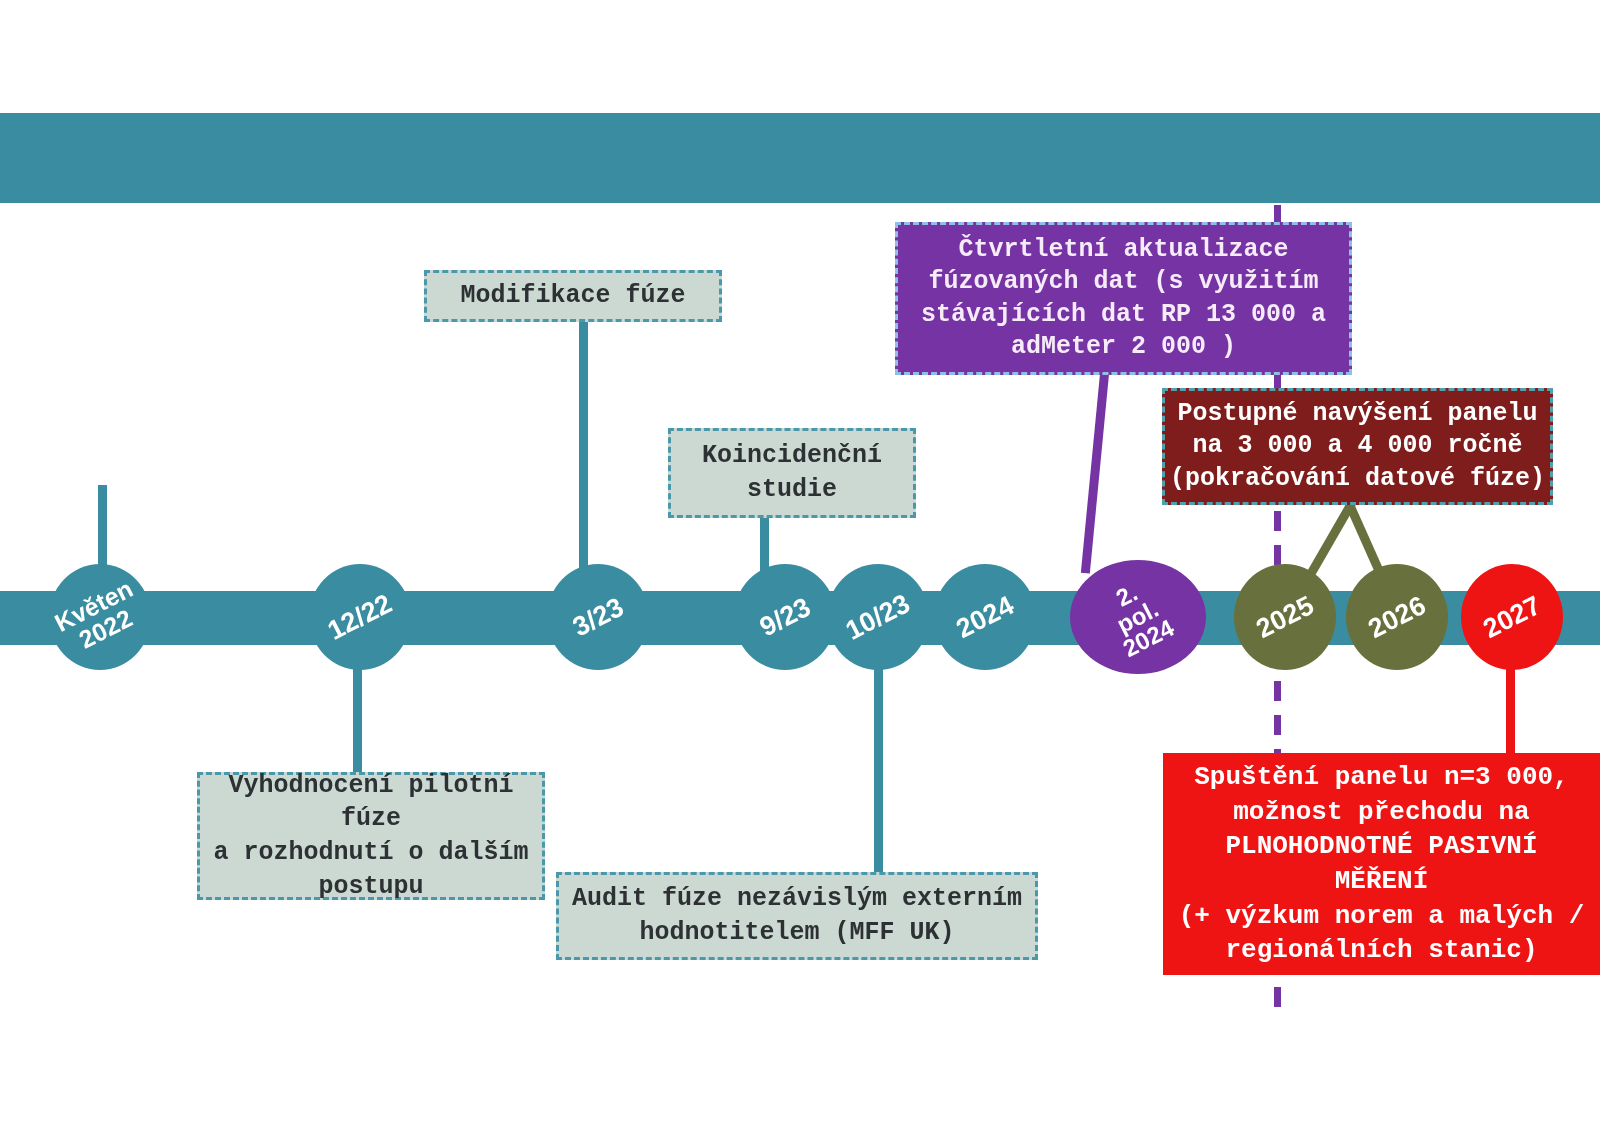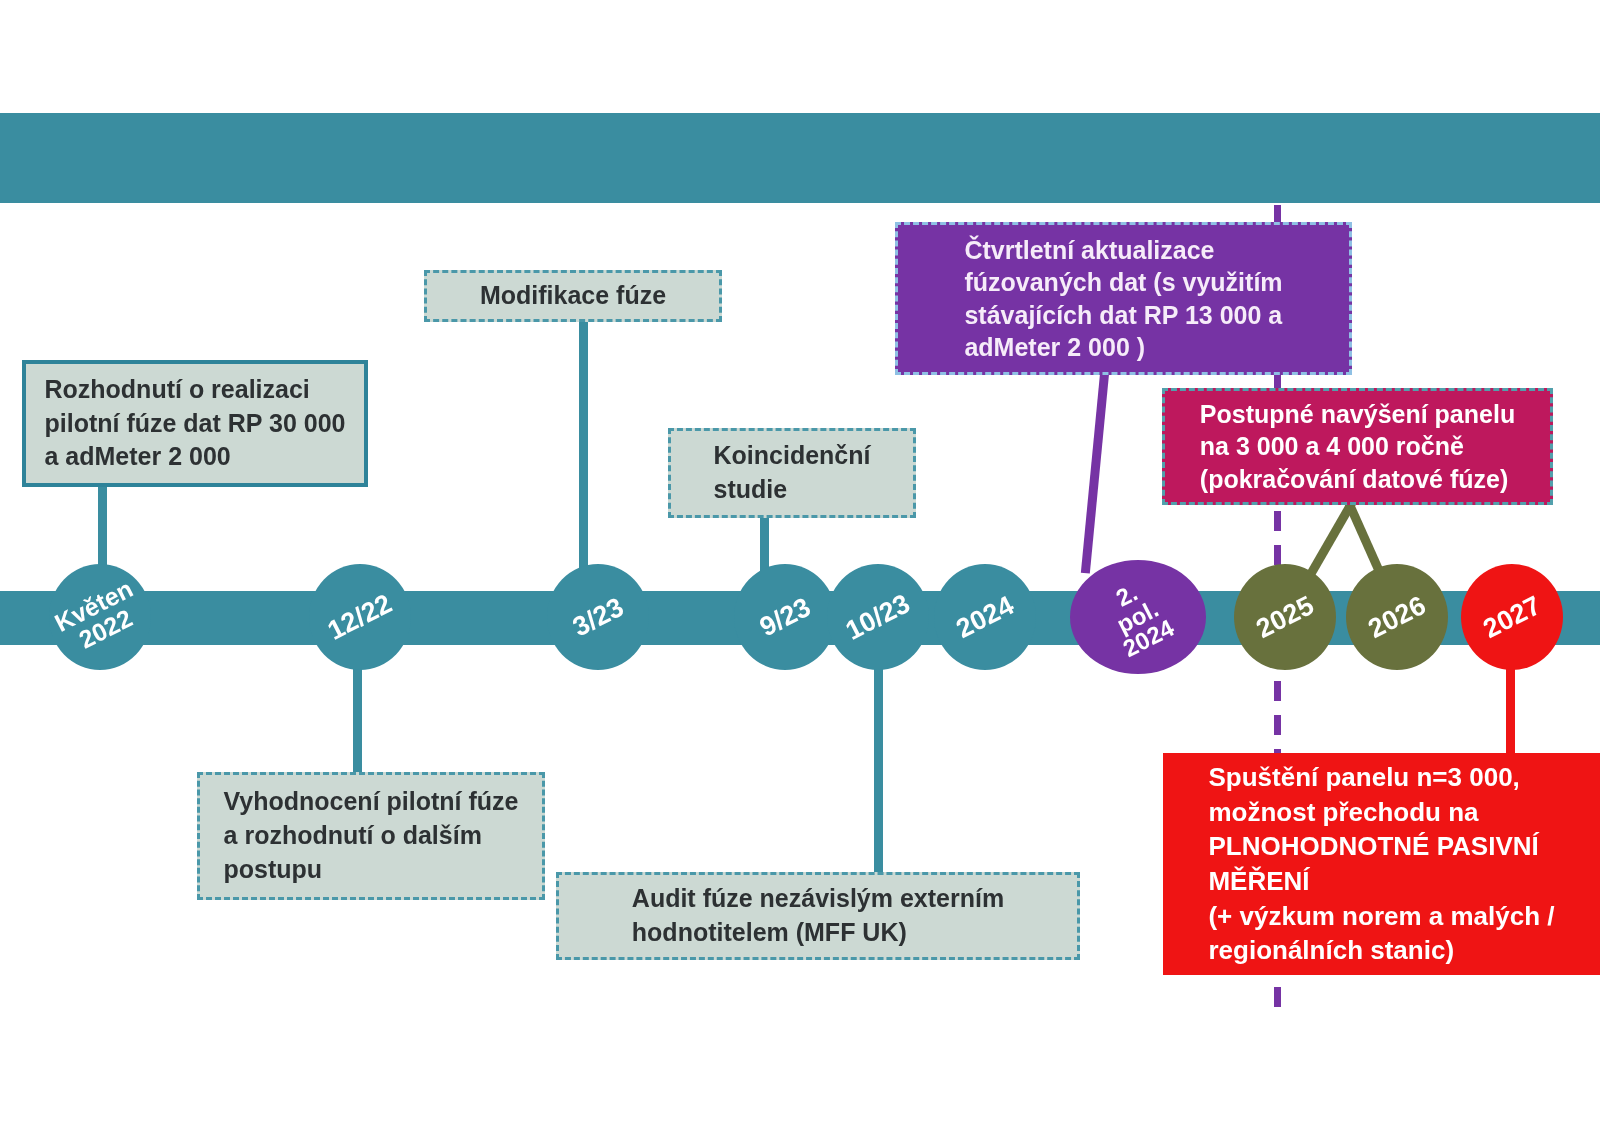--- a/index.html
+++ b/index.html
@@ -84,40 +84,40 @@
   #node-2pol{left:1070px;top:560px;width:136px;height:114px;}
   #node-2pol .node-label{font-size:24px;line-height:1.0;}
   #node-2025{left:1234px;}
   #node-2026{left:1346px;}
   #node-2027{left:1461px;}
 
   
   .callout{
     position:absolute;z-index:4;box-sizing:border-box;
     display:flex;align-items:center;justify-content:center;
-    font-weight:bold;
+    text-align:center;font-weight:bold;font-family:Liberation Mono, monospace;
   }
   .callout.sage{
     background:#ccd9d3;color:#2d3133;font-size:25px;line-height:1.35;
   }
   .callout.solid-border{border:4px solid #2e8399;}
   .callout.dash-border{border:3px dashed #4a98a9;}
   #callout-rozhodnuti{left:22px;top:360px;width:346px;height:127px;}
   #callout-modifikace{left:424px;top:270px;width:298px;height:52px;}
   #callout-koincidencni{left:668px;top:428px;width:248px;height:90px;}
   #callout-vyhodnoceni{left:197px;top:772px;width:348px;height:128px;}
-  #callout-audit{left:556px;top:872px;width:524px;height:88px;}
+  #callout-audit{left:556px;top:872px;width:482px;height:88px;}
   #callout-ctvrtletni{
     left:895px;top:222px;width:457px;height:153px;
     background:#7633a4;color:#f6ecf9;font-size:25px;line-height:1.3;
     border:3px dashed #8fc0e4;
   }
   #callout-postupne{
     left:1162px;top:388px;width:391px;height:117px;
-    background:#be185d;color:#ffffff;font-size:25px;line-height:1.3;
+    background:#7f1d1d;color:#ffffff;font-size:25px;line-height:1.3;
     border:3px dashed #52a0ac;
   }
   #callout-spusteni{
     left:1163px;top:753px;width:437px;height:222px;
     background:#ef1414;color:#ffffff;font-size:26px;line-height:1.33;
   }
 </style>
 </head>
 <body>
 
@@ -173,23 +173,20 @@
   <div id="node-2025" class="node olive">
     <span class="node-label">2025</span>
   </div>
   <div id="node-2026" class="node olive">
     <span class="node-label">2026</span>
   </div>
   <div id="node-2027" class="node red">
     <span class="node-label">2027</span>
   </div>
 
-  <div id="callout-rozhodnuti" class="callout sage solid-border preline">Rozhodnutí o realizaci
-pilotní fúze dat RP 30 000
-a adMeter 2 000</div>
   <div id="callout-modifikace" class="callout sage dash-border preline">Modifikace fúze</div>
   <div id="callout-koincidencni" class="callout sage dash-border preline">Koincidenční
 studie</div>
   <div id="callout-ctvrtletni" class="callout preline">Čtvrtletní aktualizace
 fúzovaných dat (s využitím
 stávajících dat RP  13 000 a
 adMeter 2 000 )</div>
   <div id="callout-postupne" class="callout preline">Postupné navýšení panelu
 na 3 000 a 4 000 ročně
 (pokračování datové fúze)</div>

